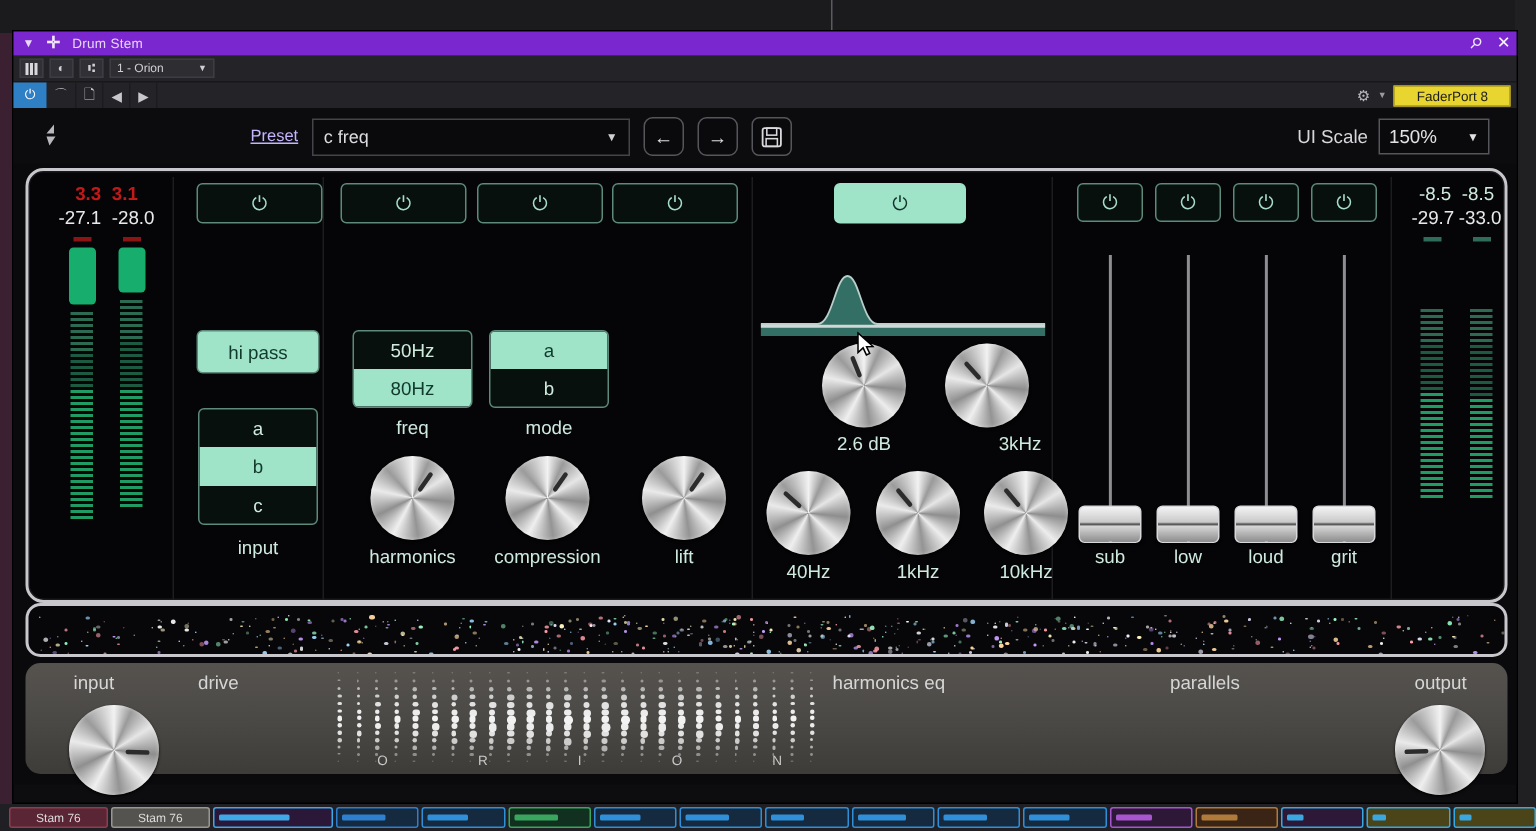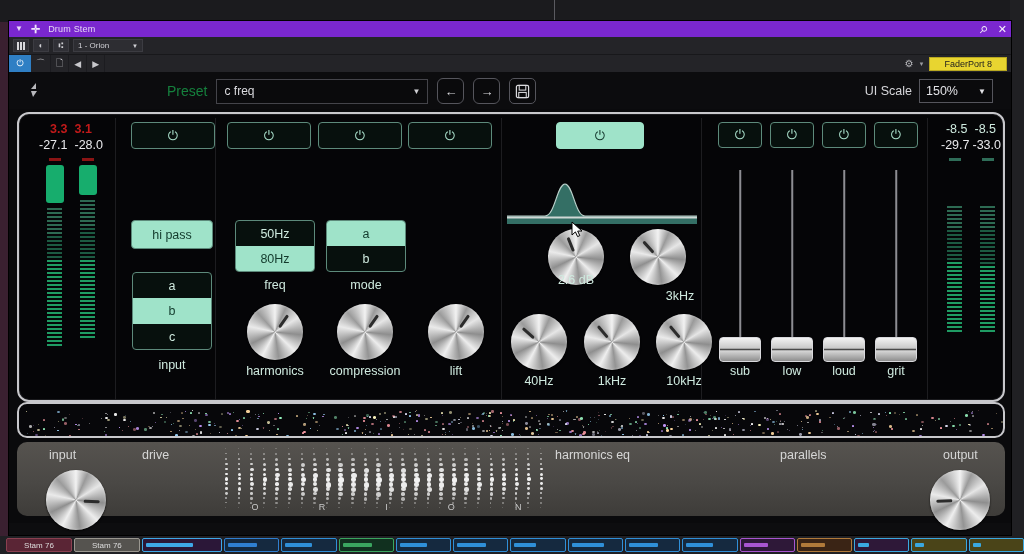--- a/index.html
+++ b/index.html
@@ -70,21 +70,21 @@
   .hb3-b { flex: 0 0 78px; }
   .hb3-c { flex: 0 0 78px; }
   .hb3-rest { flex: 1; background: #0d0d0f; }
 
   
   .plugin-body { position: relative; height: 451px; background: #0a0a0c; }
 
   .preset-bar { height: 37px; display: flex; align-items: center; position: relative; background: #0c0c0e; }
   .logo-mark { position: absolute; left: 14px; top: 7px; width: 24px; height: 24px; }
   .preset-group { position: absolute; left: 158px; top: 6px; display: flex; align-items: center; gap: 9px; }
-  .preset-label { color: #15803d; font-size: 14px; }
+  .preset-label { color: #c4b5fd; font-size: 11px; text-decoration: underline; }
   .preset-select {
     width: 212px; height: 25px; background: #0a0a0c; border: 1px solid #44444a;
     display: flex; align-items: center; justify-content: space-between; padding: 0 7px;
     color: #dcdce0; font-size: 12px;
   }
   .preset-select .caret { font-size: 8px; color: #d0d0d4; }
   .rnd-btn {
     width: 27px; height: 26px; border-radius: 6px; border: 1px solid #55555c; background: #0a0a0c;
     display: flex; align-items: center; justify-content: center; color: #dadade; font-size: 13px;
   }
@@ -457,21 +457,21 @@
             </svg>
           </div>
 
           <div class="knob" style="left:528px; top:240px; width:0;height:0"></div>
 
           <div class="knob" style="left:529px; top:115px; width:56px; height:56px">
             <div class="face">
                 <div class="pointer" style="transform:translateX(-50%) rotate(-22deg)"></div>
               </div>
           </div>
-          <div class="ctl-label" style="left:507px; top:159px; width:100px">2.6 dB</div>
+          <div class="ctl-label" style="left:507px; top:175px; width:100px">2.6 dB</div>
 
           <div class="knob" style="left:611px; top:115px; width:56px; height:56px">
             <div class="face">
                 <div class="pointer" style="transform:translateX(-50%) rotate(-42deg)"></div>
               </div>
           </div>
           <div class="ctl-label" style="left:611px; top:175px; width:100px">3kHz</div>
 
           <div class="knob" style="left:492px; top:200px; width:56px; height:56px">
             <div class="face">
@@ -1146,21 +1146,21 @@
             <i style="left: 160.372px; top: 20.5215px; width: 3.08512px; height: 2.62235px; background: rgb(255, 247, 192); opacity: 0.49;"></i>
             <i style="left: 799.846px; top: 14.9089px; width: 2.05963px; height: 1.75069px; background: rgb(232, 232, 255); opacity: 0.66;"></i>
             <i style="left: 555.542px; top: 29.2777px; width: 1.54525px; height: 1.31346px; background: rgb(159, 216, 255); opacity: 0.75;"></i>
             <i style="left: 739.459px; top: 20.2948px; width: 2.34198px; height: 1.99068px; background: rgb(255, 247, 192); opacity: 0.98;"></i>
             <i style="left: 695.6px; top: 22.6266px; width: 2.84981px; height: 2.42234px; background: rgb(255, 255, 255); opacity: 0.92;"></i>
           </div>
       </div>
 
       <div class="bottom-panel">
         <span class="bp-label" style="left:32px">input</span>
-        <span class="bp-label" style="left:125px">drive</span>
+        <span class="bp-label" style="left:115px">drive</span>
         <span class="bp-label" style="left:538px">harmonics eq</span>
         <span class="bp-label" style="left:763px">parallels</span>
         <span class="bp-label" style="left:926px">output</span>
 
         <div class="knob bp-knob" style="left:29px; top:28px; width:60px; height:60px">
           <div class="face">
               <div class="pointer" style="transform:translateX(-50%) rotate(92deg)"></div>
             </div>
         </div>
         <div class="knob bp-knob" style="left:913px; top:28px; width:60px; height:60px">

